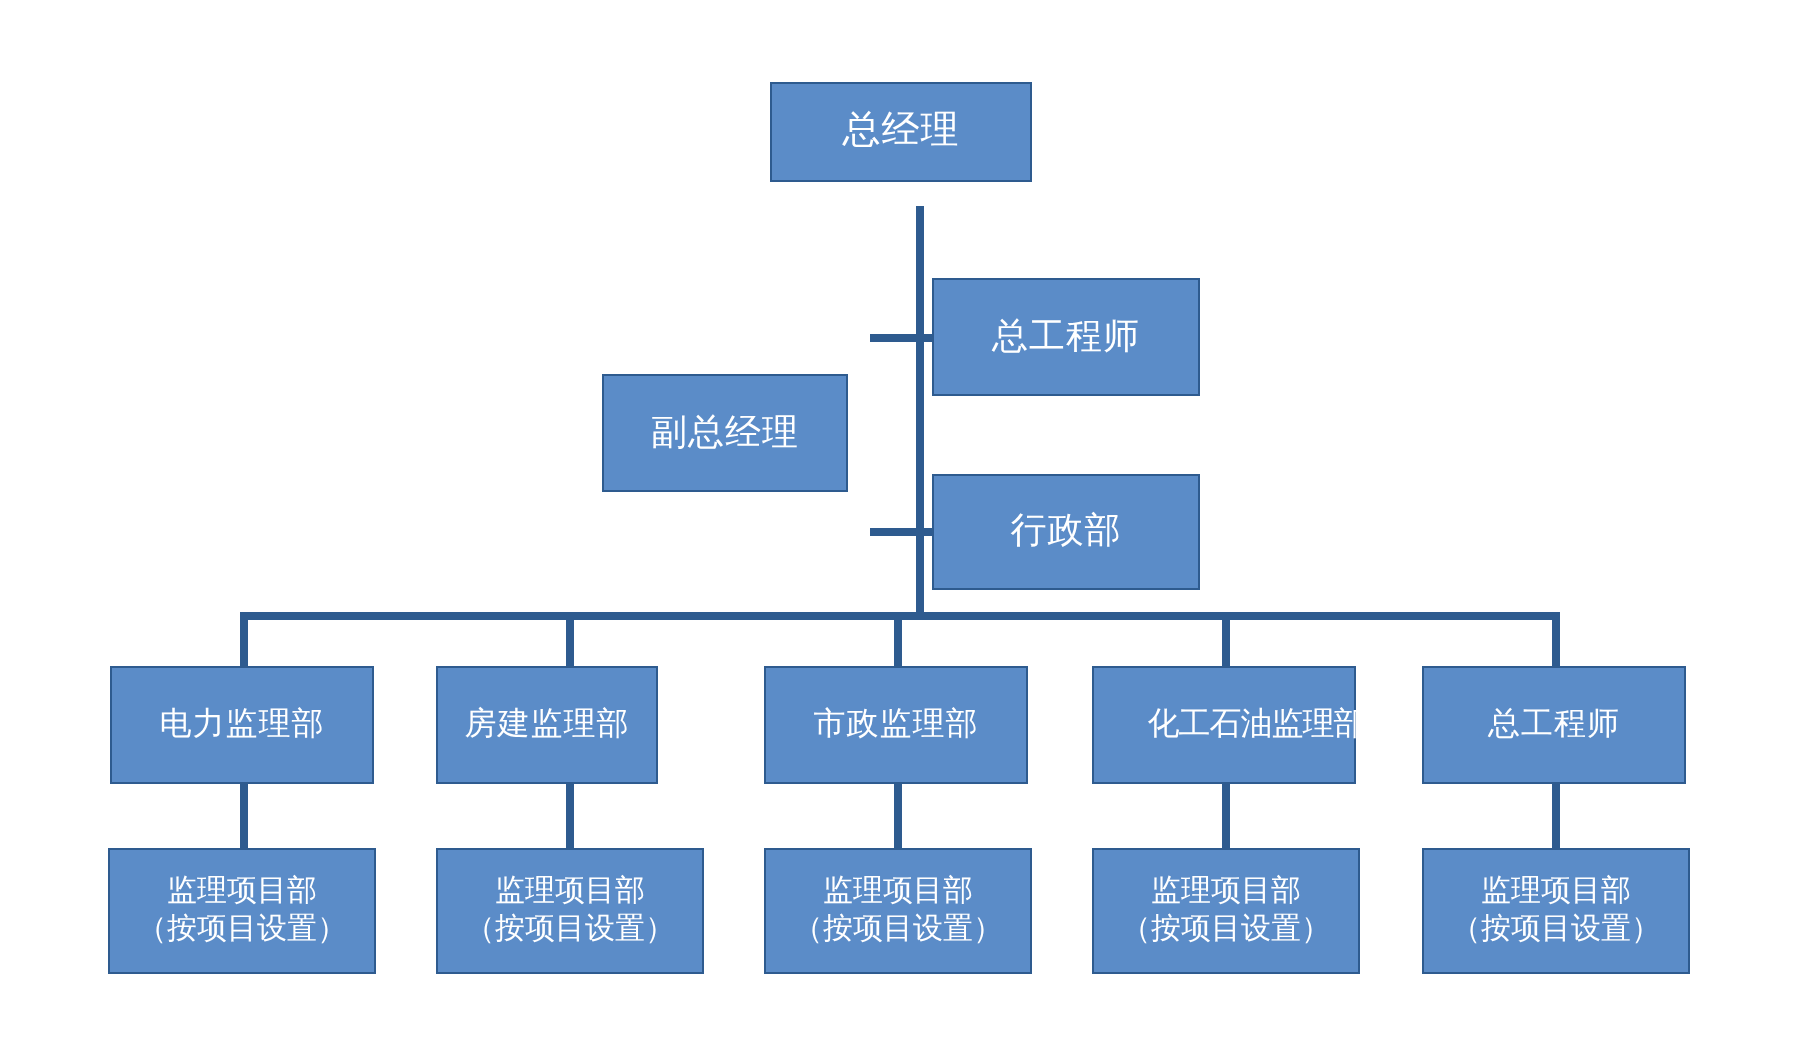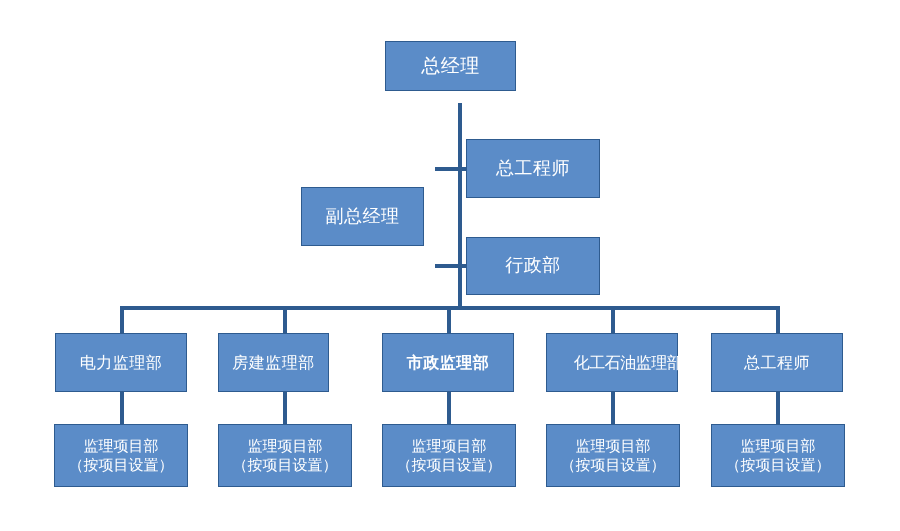--- a/index.html
+++ b/index.html
@@ -97,21 +97,21 @@
   <div class="node n-mid" style="left:466px; top:237px; width:134px; height:58px;">
     <span class="line1">行政部</span>
   </div>
 
   <div class="node n-dept" style="left:55px; top:333px; width:132px; height:59px;">
     <span class="line1">电力监理部</span>
   </div>
   <div class="node n-dept" style="left:218px; top:333px; width:111px; height:59px;">
     <span class="line1">房建监理部</span>
   </div>
-  <div class="node n-dept" style="left:382px; top:333px; width:132px; height:59px;font-weight:bold;">
+  <div class="node n-dept" style="left:382px; top:333px; width:132px; height:59px;">
     <span class="line1">市政监理部</span>
   </div>
   <div class="node n-dept n-narrow" style="left:546px; top:333px; width:132px; height:59px;padding-left:32px;">
     <span class="line1">化工石油监理部</span>
   </div>
   <div class="node n-dept" style="left:711px; top:333px; width:132px; height:59px;">
     <span class="line1">总工程师</span>
   </div>
 
   <div class="node n-proj" style="left:54px; top:424px; width:134px; height:63px;">

